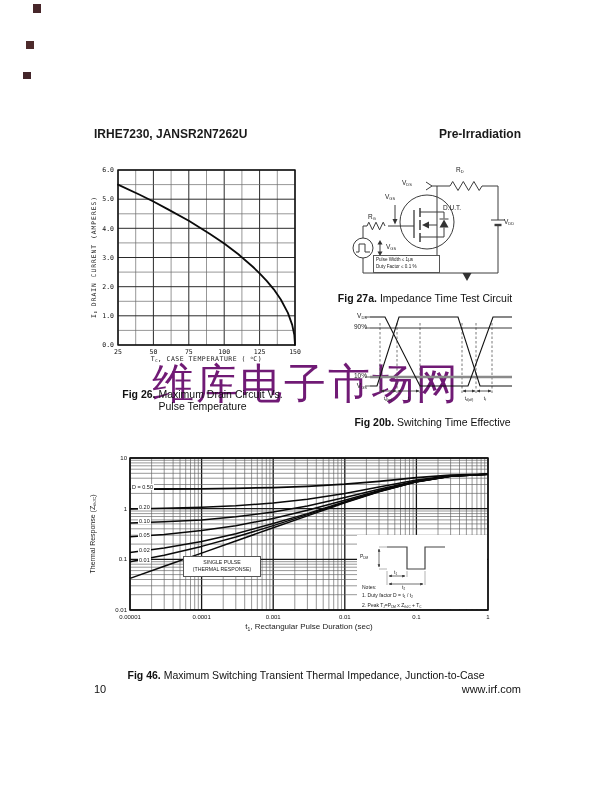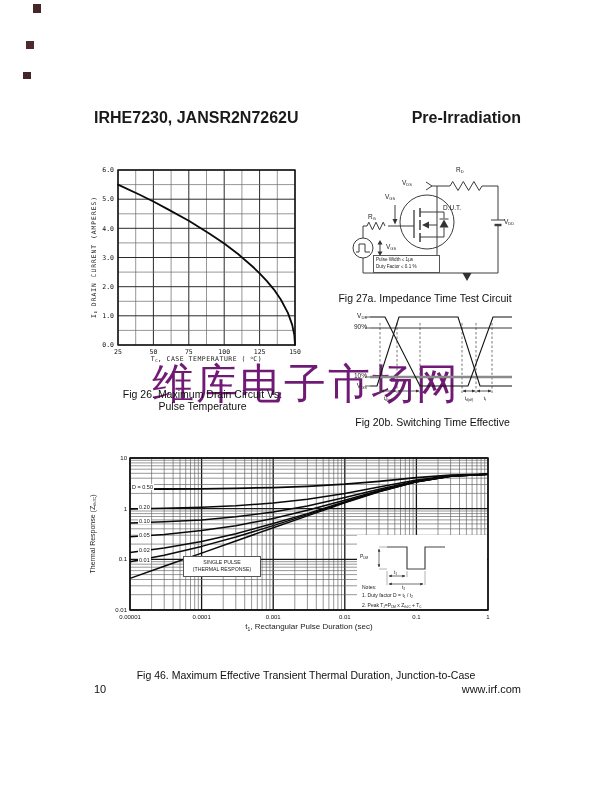--- a/index.html
+++ b/index.html
@@ -3,23 +3,23 @@
 <meta charset="utf-8">
 <style>
   html,body{margin:0;padding:0}
   body{width:612px;height:792px;background:#ffffff;position:relative;overflow:hidden;
        font-family:"Liberation Sans",sans-serif;color:#1a1a1a}
   .abs{position:absolute}
   sub{font-size:0.62em;vertical-align:-0.32em;letter-spacing:0}
   sup{font-size:0.62em;vertical-align:0.5em}
   .wm{position:absolute;left:152px;top:356px;font-size:42px;letter-spacing:2px;color:#701a75;
       z-index:0;font-family:"DejaVu Sans",sans-serif;white-space:nowrap}
-  .hdr{position:absolute;top:109px;font-size:16px;font-weight:bold;white-space:nowrap}
+  .hdr{position:absolute;top:127px;font-size:12px;font-weight:bold;white-space:nowrap}
   .cap{position:absolute;font-size:10.5px;text-align:center;color:#111;z-index:2}
-  .b{font-weight:normal}
+  .b{font-weight:bold}
   .lbl{position:absolute;font-size:6.5px;color:#222;white-space:nowrap;z-index:3;line-height:1}
   .lbl.sm{font-size:5px}
   .clbl{position:absolute;font-size:5.5px;color:#111;background:#fff;padding:0 1px;
         white-space:nowrap;z-index:3;line-height:1.1}
   .fig{position:absolute;z-index:2}
   .axttl{position:absolute;white-space:nowrap;color:#222;z-index:3}
   .rot{transform:translate(-50%,-50%) rotate(-90deg)}
   .mono{font-family:"DejaVu Sans Mono",monospace}
   .mark{position:absolute;z-index:4}
   .box{position:absolute;background:#fff;border:0.5px solid #555;z-index:3}
@@ -304,17 +304,17 @@
     <div class="lbl sm" style="left:45px;top:50px">t<sub>2</sub></div>
     <div class="lbl sm" style="left:5px;top:48px;line-height:8px;position:relative;top:48px;left:5px">
       <div>Notes:</div>
       <div>1. Duty factor D = t<sub>1</sub> / t<sub>2</sub></div>
       <div>2. Peak T<sub>J</sub>=P<sub>DM</sub> x Z<sub>thJC</sub> + T<sub>C</sub></div>
     </div>
   </div>
 </div>
 <div class="cap" style="left:85px;top:669px;width:442px">
   <span class="b">Fig 46.</span>
-  <span>Maximum Effective Transient Thermal Duration, Junction-to-Case</span>
+  <span>Maximum Switching Transient Thermal Impedance, Junction-to-Case</span>
 </div>
 
 <div class="ftr" style="left:94px">10</div>
 <div class="ftr" style="left:340px;width:181px;text-align:right">www.irf.com</div>
 
 </body></html>

